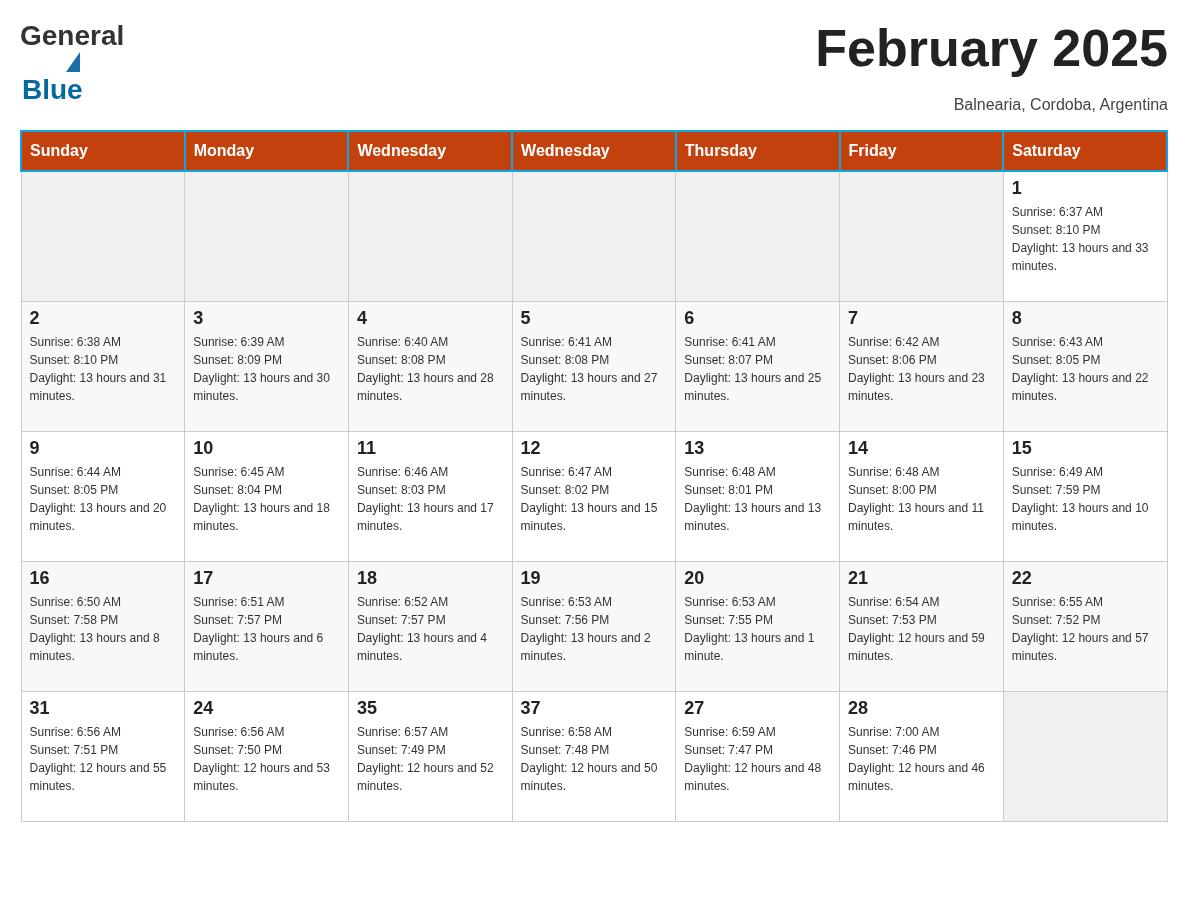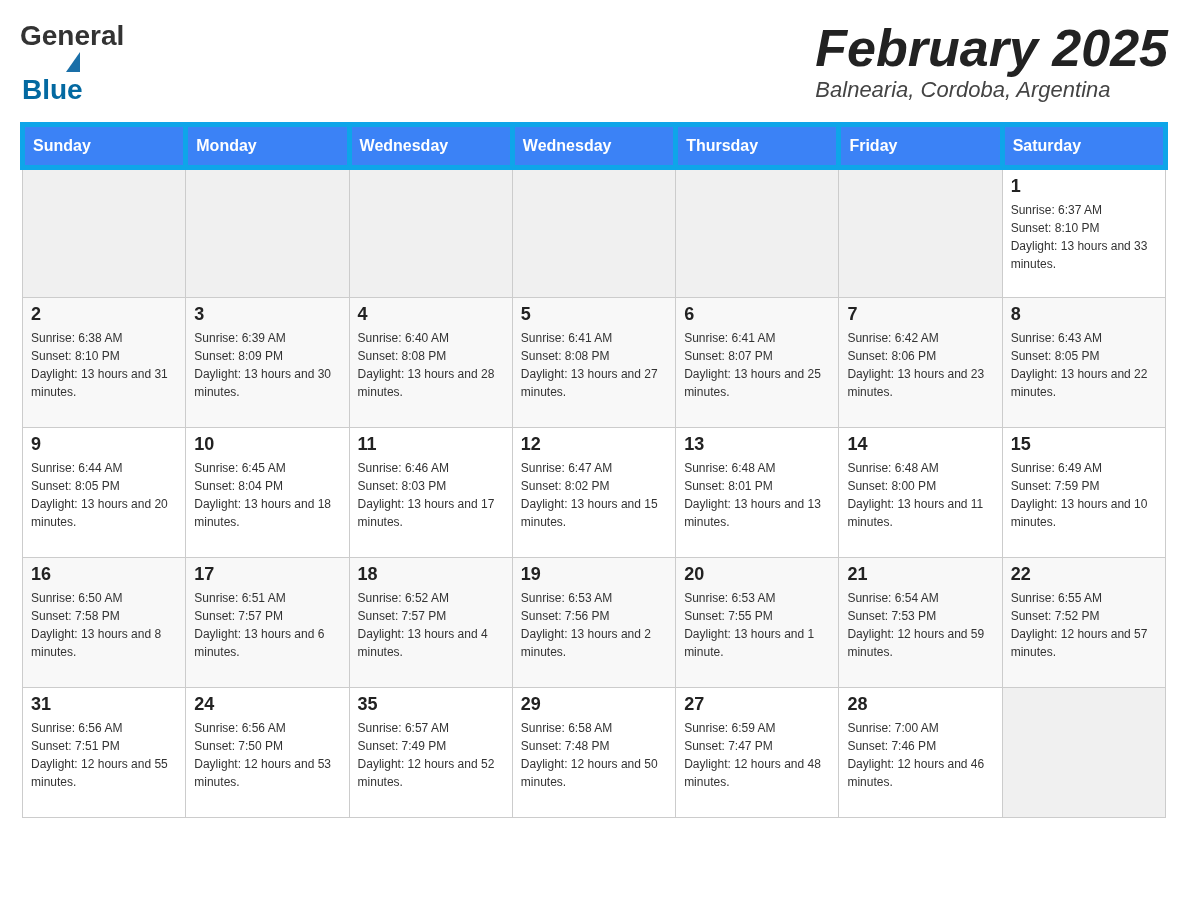--- a/index.html
+++ b/index.html
@@ -37,45 +37,45 @@
       margin-bottom: 2px;
     }
     .logo-blue {
       font-size: 28px;
       font-weight: bold;
       color: #0369a1;
       font-family: Arial, sans-serif;
       margin-left: 2px;
     }
     .title-section {
-      font-style: italic;
+      text-align: right;
     }
     .month-title {
       font-size: 52px;
       font-weight: bold;
       color: #222;
       line-height: 1.1;
     }
     .location {
-      font-size: 22px;
+      font-size: 16px;
       color: #444;
-      margin-top: 0;
+      margin-top: 19px;
     }
     .calendar {
       width: 100%;
       border-collapse: collapse;
     }
     .calendar th {
-      background-color: #3b82f6;
+      background-color: #c2410c;
       color: #fff;
       font-size: 16px;
       font-weight: bold;
       padding: 10px 8px;
       text-align: left;
-      border: 5px solid #0ea5e9;
+      border: 2px solid #0ea5e9;
     }
     .calendar td {
       vertical-align: top;
       border: 1px solid #ccc;
       padding: 6px 8px;
       width: 14.28%;
       min-height: 110px;
       height: 130px;
     }
     .calendar tr:nth-child(even) td {
@@ -249,21 +249,21 @@
         </td>
         <td>
           <span class="day-number">24</span>
           <div class="day-info">Sunrise: 6:56 AM<br>Sunset: 7:50 PM<br>Daylight: 12 hours and 53 minutes.</div>
         </td>
         <td>
           <span class="day-number">35</span>
           <div class="day-info">Sunrise: 6:57 AM<br>Sunset: 7:49 PM<br>Daylight: 12 hours and 52 minutes.</div>
         </td>
         <td>
-          <span class="day-number">29</span>
+          <span class="day-number">37</span>
           <div class="day-info">Sunrise: 6:58 AM<br>Sunset: 7:48 PM<br>Daylight: 12 hours and 50 minutes.</div>
         </td>
         <td>
           <span class="day-number">27</span>
           <div class="day-info">Sunrise: 6:59 AM<br>Sunset: 7:47 PM<br>Daylight: 12 hours and 48 minutes.</div>
         </td>
         <td>
           <span class="day-number">28</span>
           <div class="day-info">Sunrise: 7:00 AM<br>Sunset: 7:46 PM<br>Daylight: 12 hours and 46 minutes.</div>
         </td>

